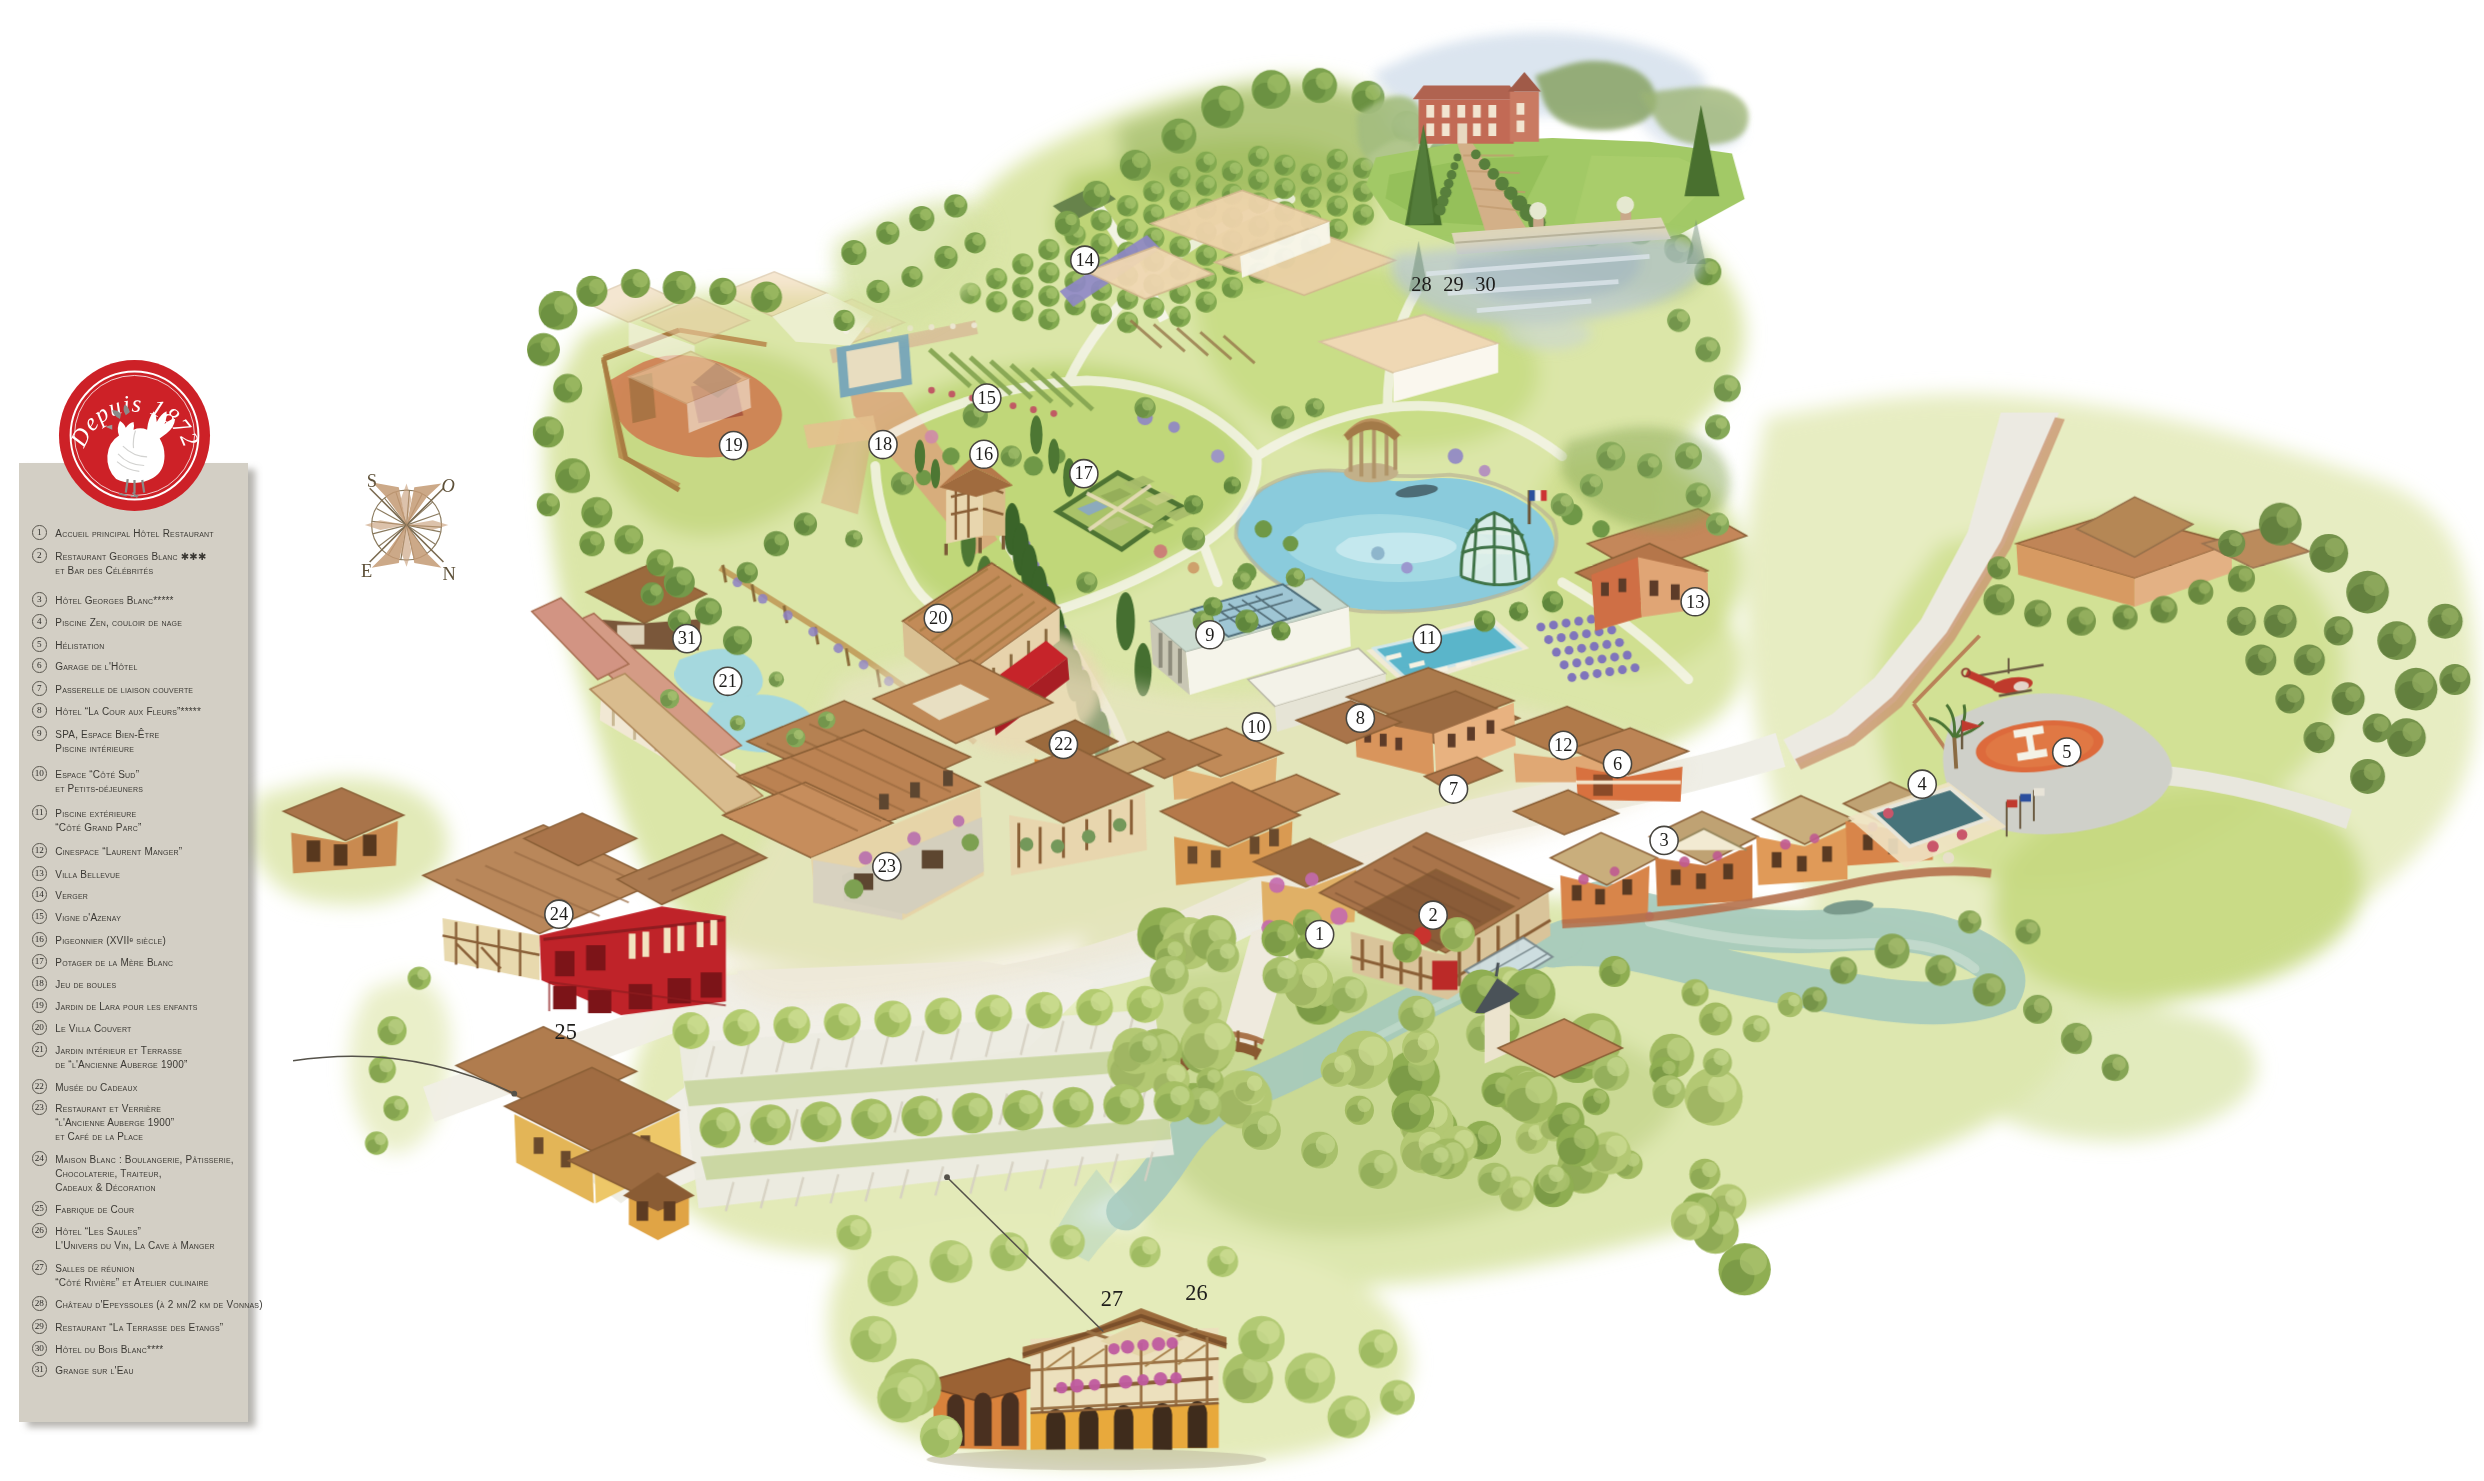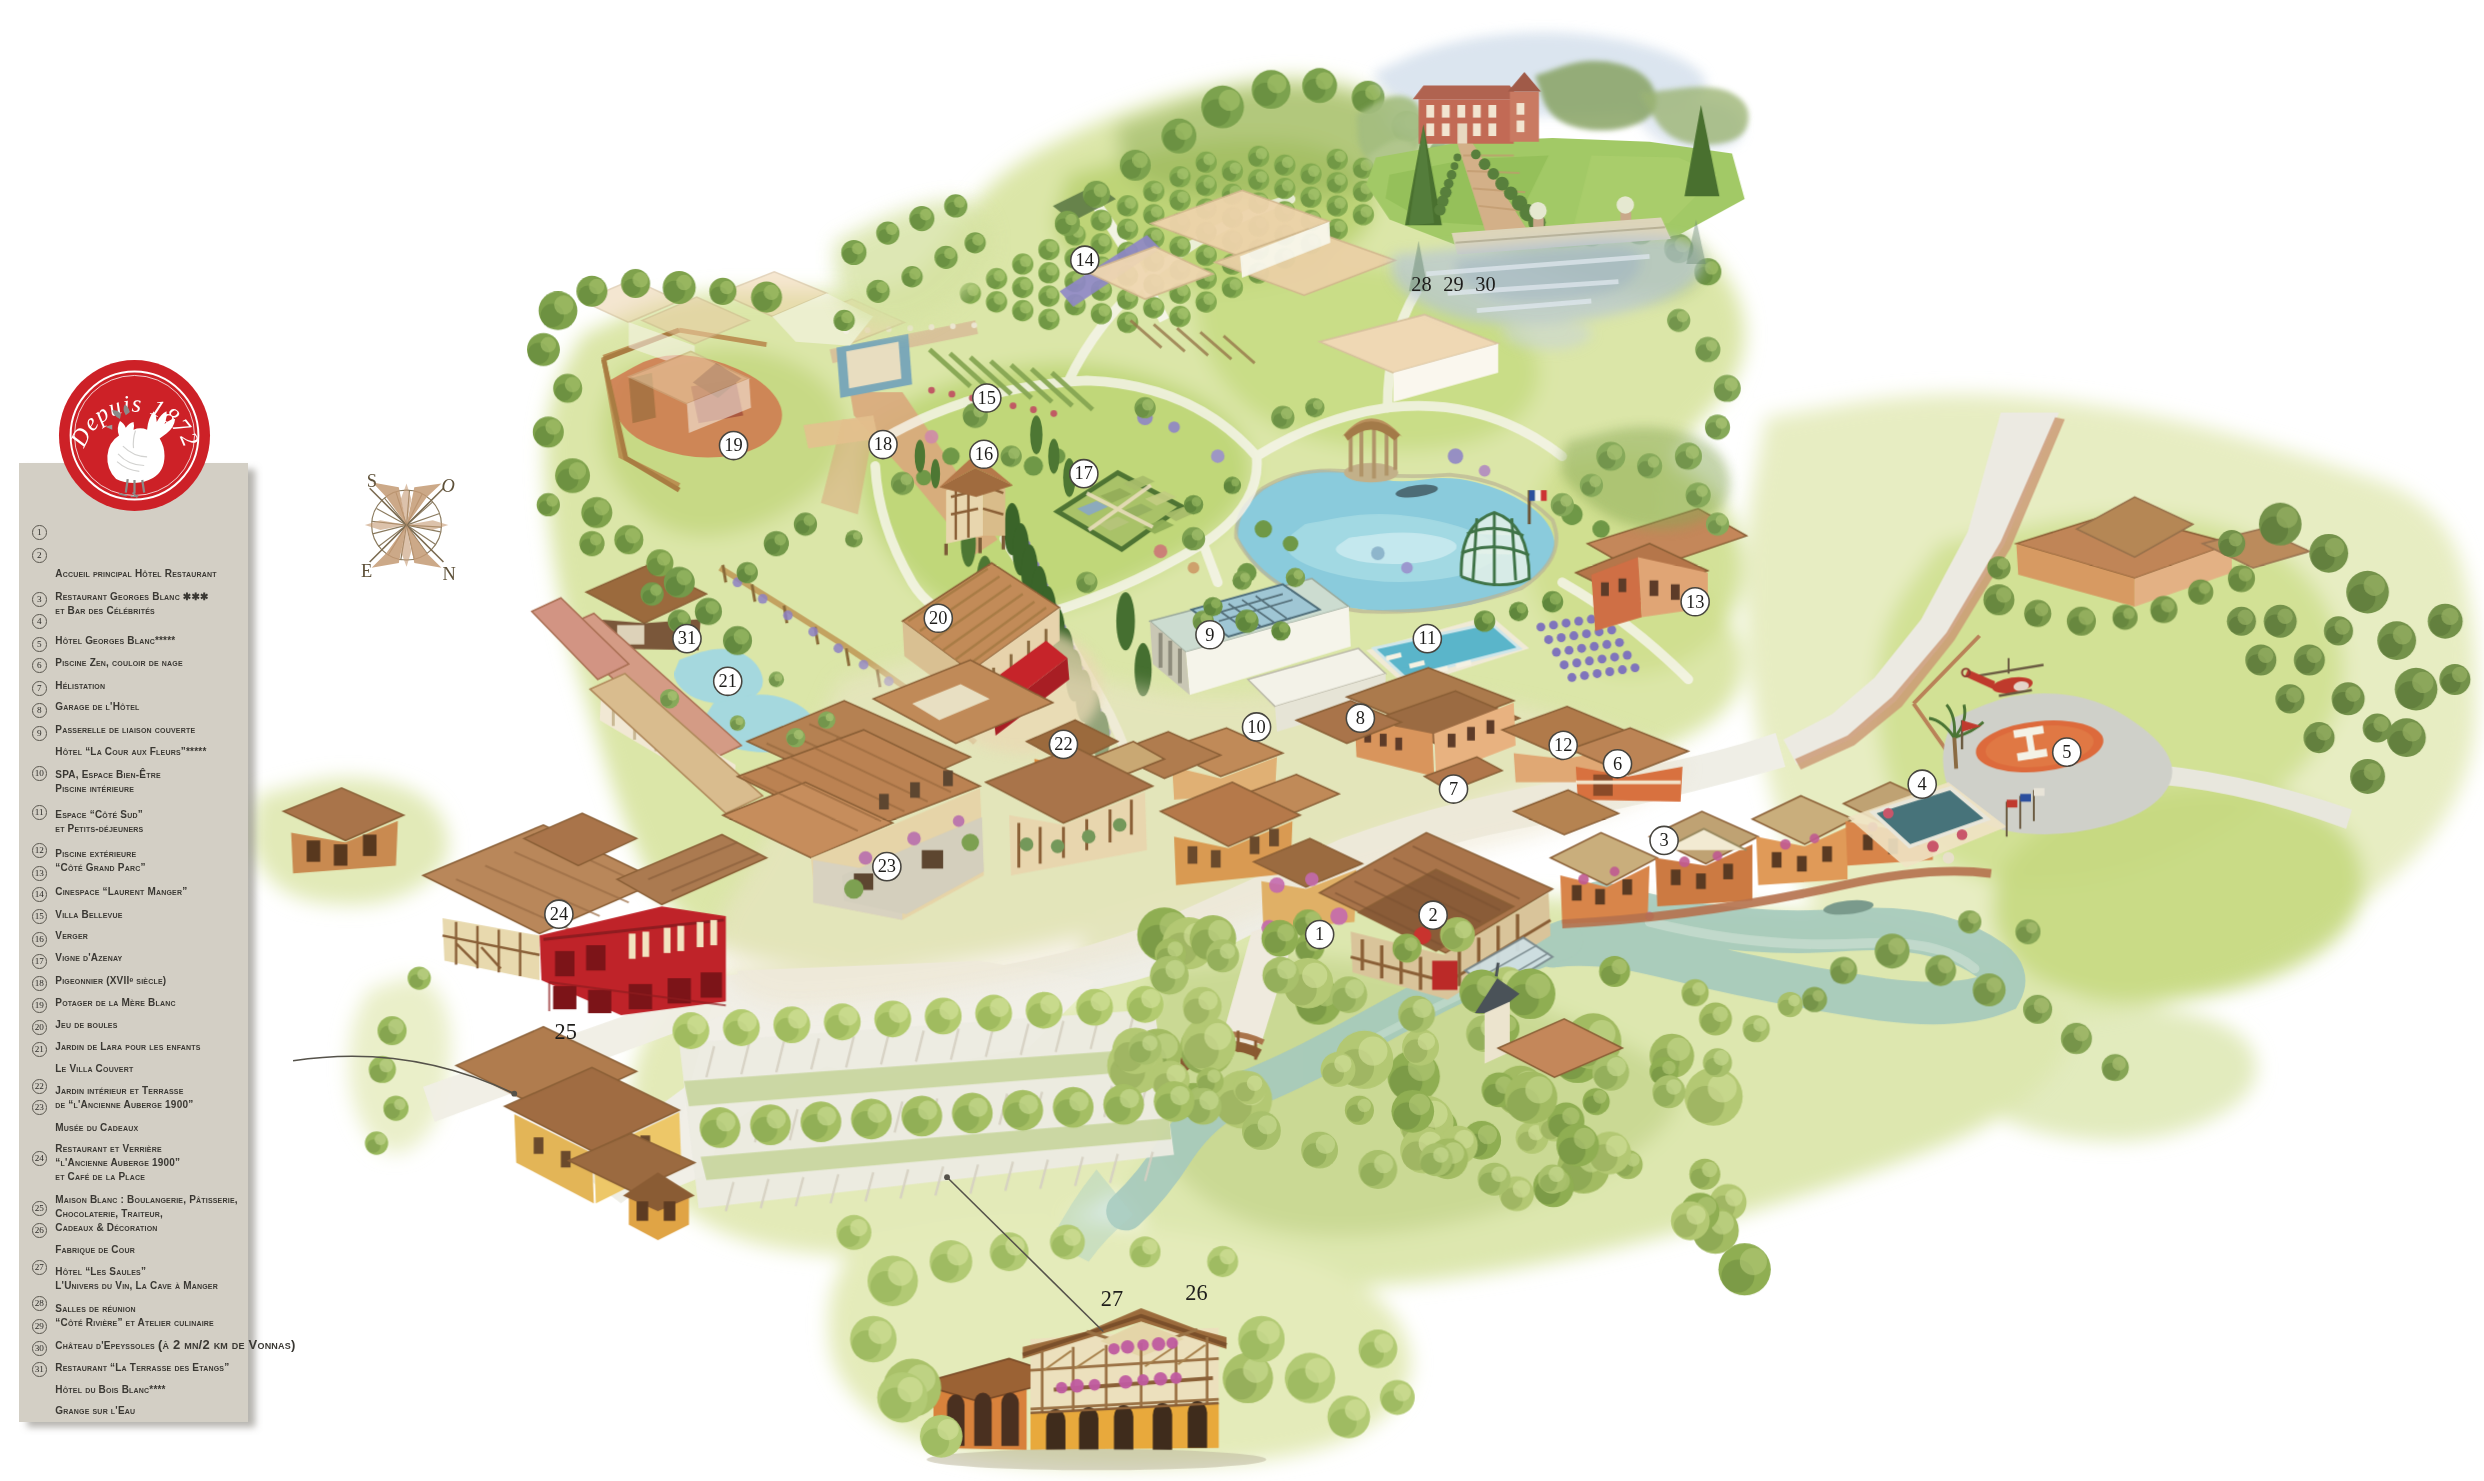--- a/index.html
+++ b/index.html
@@ -4,22 +4,22 @@
 html,body{margin:0;padding:0;background:#ffffff;}
 body{width:2484px;height:1482px;position:relative;overflow:hidden;
  font-family:"Liberation Sans",sans-serif;}
 #map{position:absolute;left:0;top:0;}
 .leg{position:absolute;left:19.4px;top:463px;width:229px;height:959px;
  background:#d3cfc5;box-shadow:7.8px 5.8px 6.8px rgba(110,105,95,.5);}
 .it{position:absolute;left:12.6px;display:flex;align-items:flex-start;}
 .nc{flex:0 0 auto;width:12.6px;height:12.6px;border:1px solid #5a574f;border-radius:50%;
  font-family:"Liberation Serif",serif;font-size:9.2px;line-height:12.6px;text-align:center;
  color:#2c2b28;margin-right:8.7px;margin-top:-1.9px;background:transparent;}
-.tx small{font-size:13px;}
-.tx{font-size:10px;font-variant:small-caps;color:#3a3833;letter-spacing:0.2px;line-height:14px;font-weight:bold;white-space:nowrap;margin-top:40px;}
+.tx small{font-size:10px;}
+.tx{font-size:10px;font-variant:small-caps;color:#3a3833;letter-spacing:0.2px;line-height:14px;font-weight:normal;white-space:nowrap;}
 </style></head><body>
 <svg id="map" width="2484" height="1482" viewBox="0 0 2560 1527">
 <defs>
       <filter id="b18" x="-40%" y="-40%" width="180%" height="180%">
         <feGaussianBlur stdDeviation="18"></feGaussianBlur>
       </filter>
       <filter id="b10" x="-40%" y="-40%" width="180%" height="180%">
         <feGaussianBlur stdDeviation="10"></feGaussianBlur>
       </filter>
       <filter id="b6" x="-40%" y="-40%" width="180%" height="180%">

